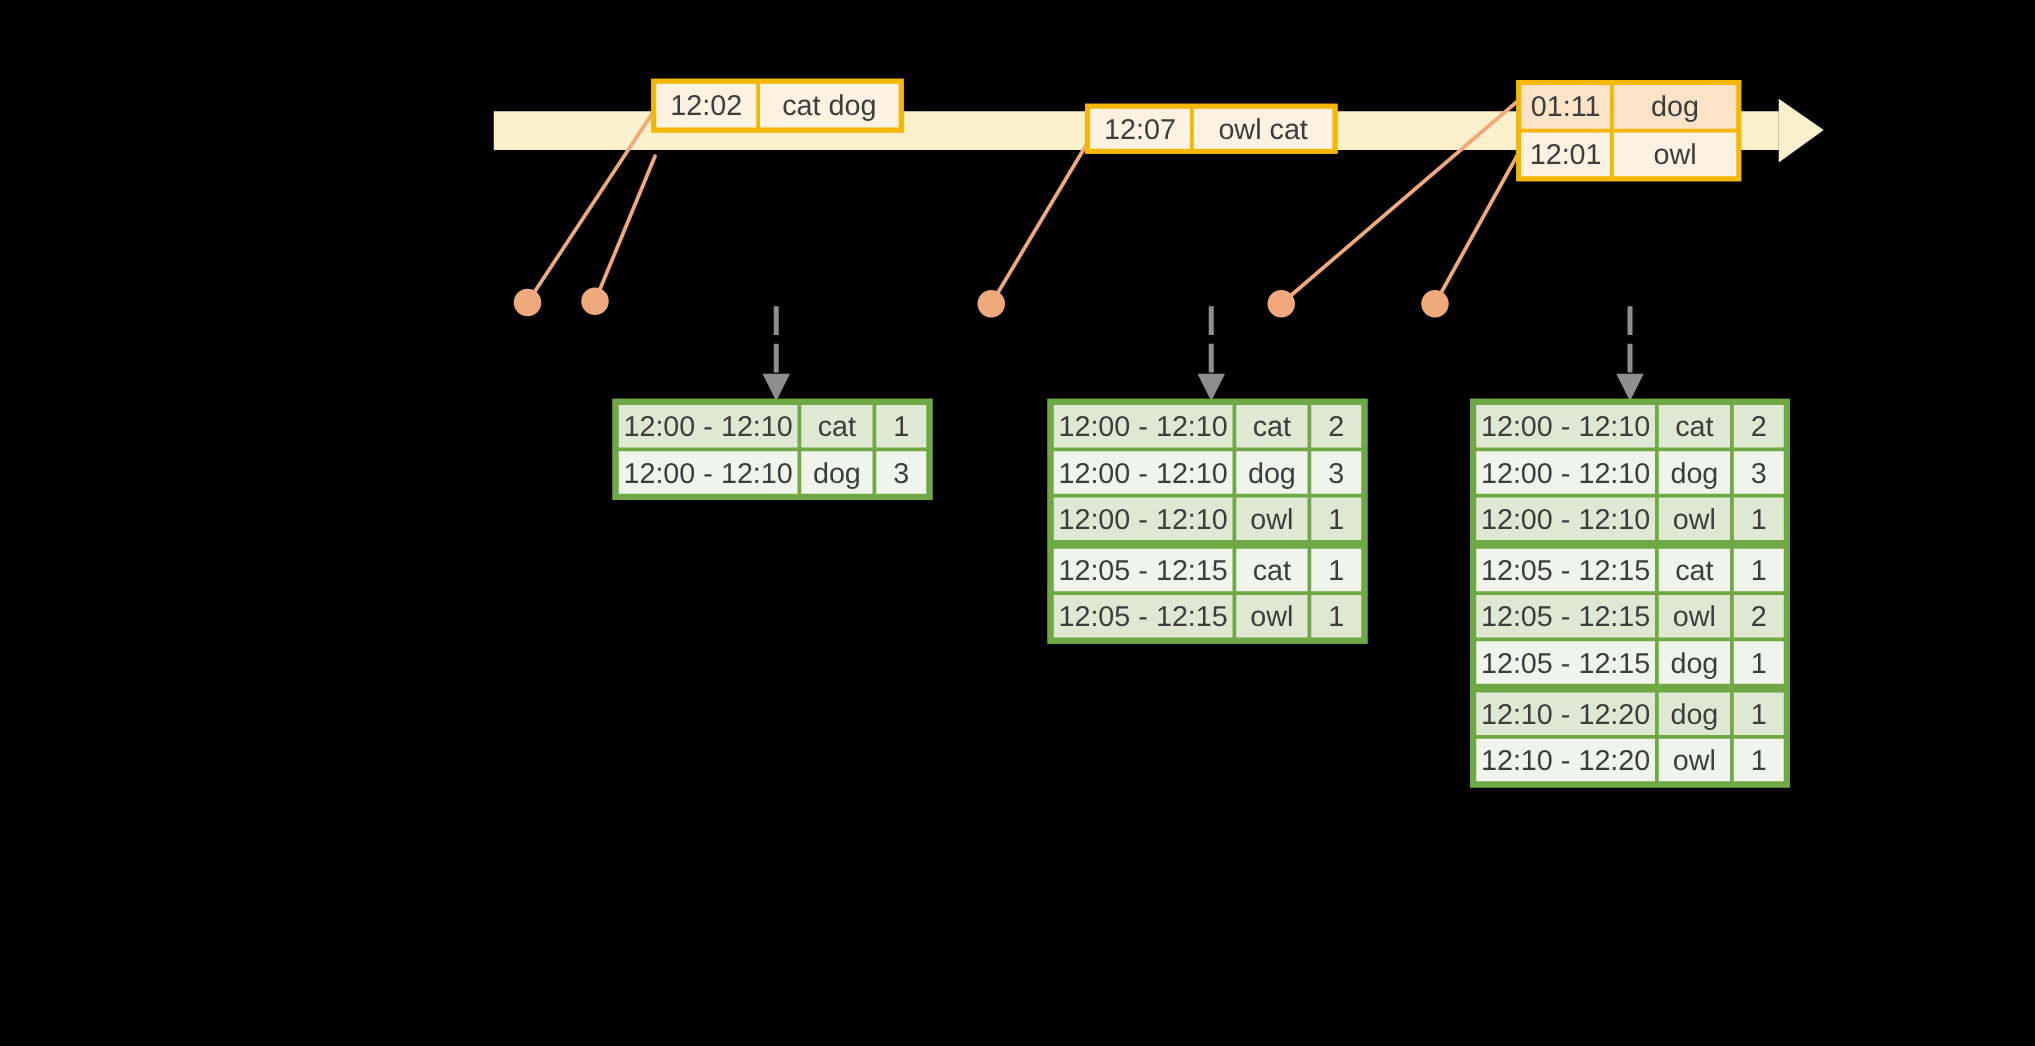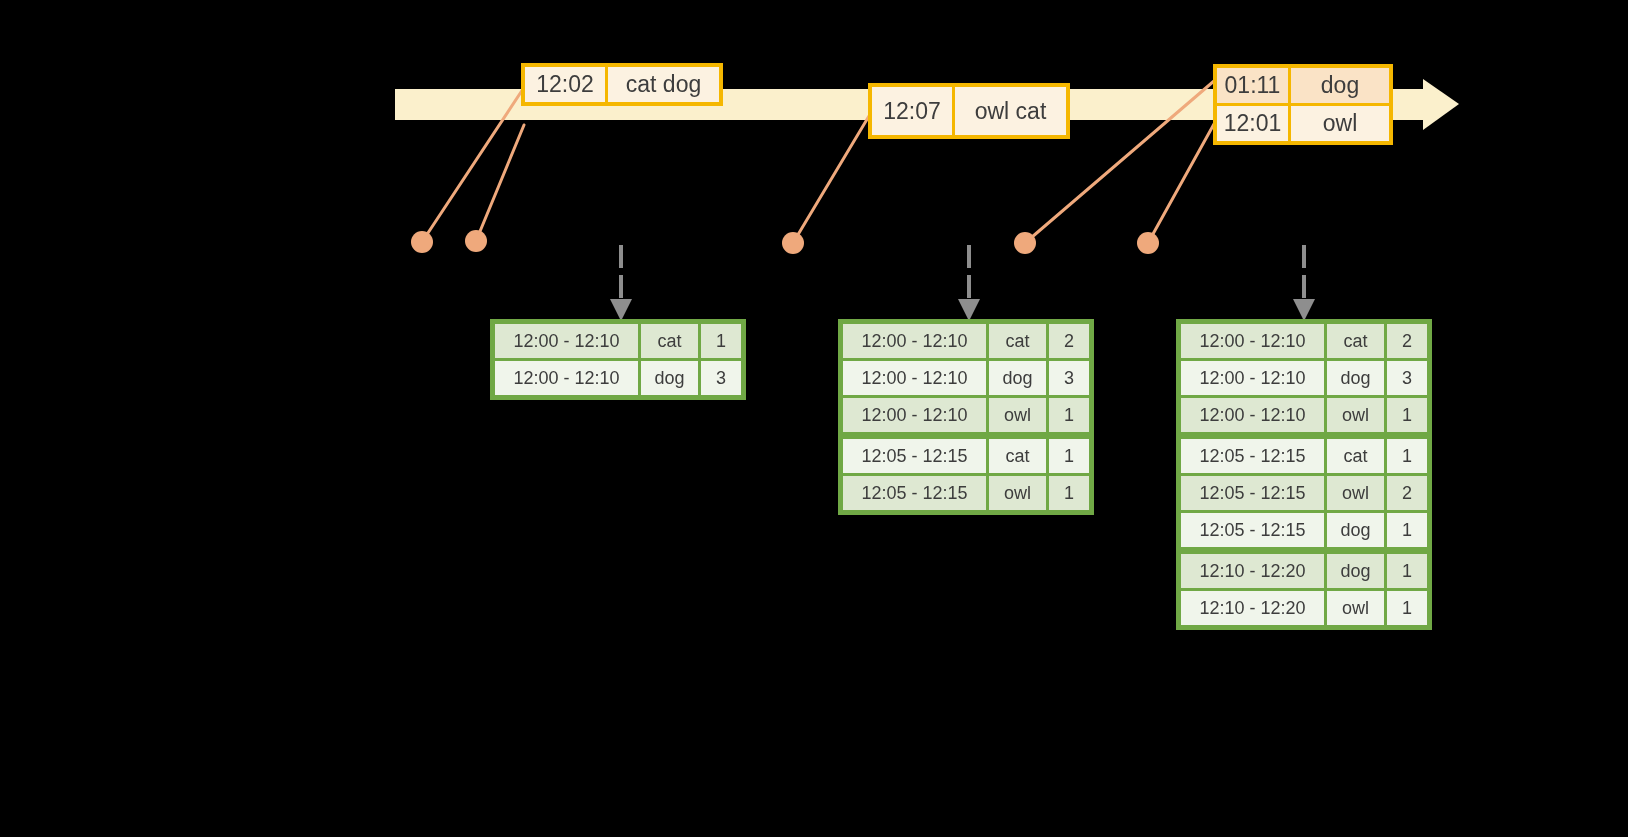--- a/index.html
+++ b/index.html
@@ -29,21 +29,21 @@
   .salmon-dot{fill:var(--connector-salmon)}
   .trigger-line{stroke:var(--trigger-gray);stroke-width:4;stroke-dasharray:23 7;fill:none}
   .trigger-head{fill:var(--trigger-gray)}
 
   
   .etable{
     position:absolute;display:flex;flex-direction:column;gap:3px;
     border:4px solid var(--event-border);background:var(--event-border);
   }
   .etable .row{display:flex;gap:3px;height:35px}
-  .etable.short .row{height:48px}
+  .etable.short .row{height:32px}
   .etable .cell{
     display:flex;align-items:center;justify-content:center;
     font-size:23px;line-height:1;
   }
   .etable .row:first-child .cell{background:var(--event-row-peach)}
   .etable .row:last-child .cell{background:var(--event-row-cream)}
   .etable .cell.time{width:80px}
   .etable .cell.word{width:111px}
   .etable.narrow .cell.time{width:71px}
   .etable.narrow .cell.word{width:98px}
@@ -53,21 +53,21 @@
     position:absolute;display:flex;flex-direction:column;
     border:5px solid var(--result-border);background:var(--result-border);
   }
   .rtable .row{display:flex;gap:3px;height:34px;margin-top:3px}
   .rtable .row:first-child{margin-top:0}
   .rtable .row.group-start{margin-top:7px}
   .rtable .row:nth-child(odd) .cell{background:var(--result-row-sage)}
   .rtable .row:nth-child(even) .cell{background:var(--result-row-light)}
   .rtable .cell{
     display:flex;align-items:center;justify-content:center;
-    font-size:18px;line-height:1;
+    font-size:23px;line-height:1;
   }
   .rtable .cell.window{width:143px}
   .rtable .cell.word{width:57px}
   .rtable .cell.count{width:40px}
 
   #etable1{left:521px;top:63px}
   #etable2{left:868px;top:83px}
   #etable3{left:1213px;top:64px}
   #rtableA{left:490px;top:319px}
   #rtableB{left:838px;top:319px}

